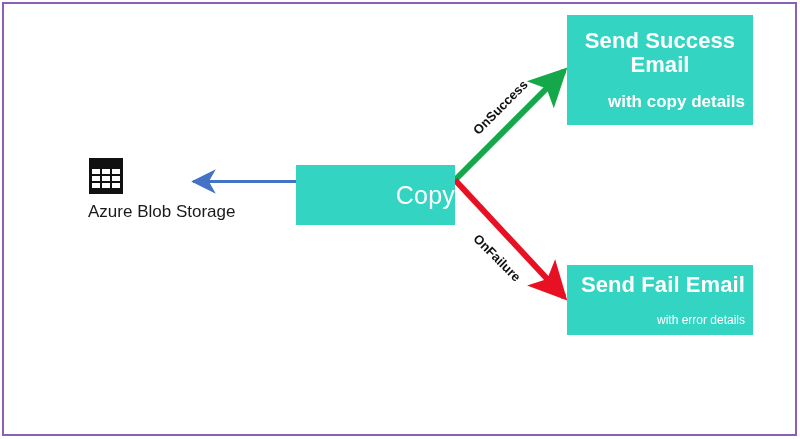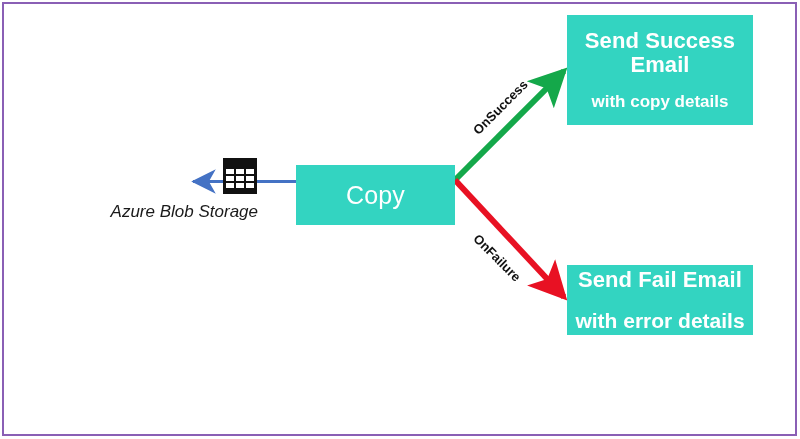--- a/index.html
+++ b/index.html
@@ -37,21 +37,21 @@
     height: 439px;
   }
 
   
   .activity-box {
     position: absolute;
     box-sizing: border-box;
     background: #33d4c1;
     display: flex;
     flex-direction: column;
-    align-items: center;
+    align-items: flex-end;
     justify-content: center;
     text-align: center;
     color: #ffffff;
     line-height: 1.12;
   }
   #copy-box {
     left: 296px;
     top: 149px;
     width: 159px;
     height: 60px;
@@ -85,36 +85,35 @@
     width: 186px;
     height: 70px;
     padding: 6px 8px;
   }
   #fail-box .box-title {
     font-size: 22px;
     font-weight: 700;
     letter-spacing: 0.1px;
   }
   #fail-box .box-subtitle {
-    font-size: 21px;
-    font-weight: 700;
+    font-size: 12px;
+    font-weight: 400;
     margin-top: 16px;
   }
 
   
   #storage-node {
     position: absolute;
     left: 88px;
     top: 157px;
     width: 170px;
     height: 78px;
     display: flex;
     flex-direction: column;
-    align-items: flex-end;
-    font-style: italic;
+    align-items: flex-start;
   }
   #storage-icon {
     width: 36px;
     height: 38px;
     display: block;
   }
   #storage-label {
     margin-top: 7px;
     font-size: 17px;
     color: #1a1a1a;

